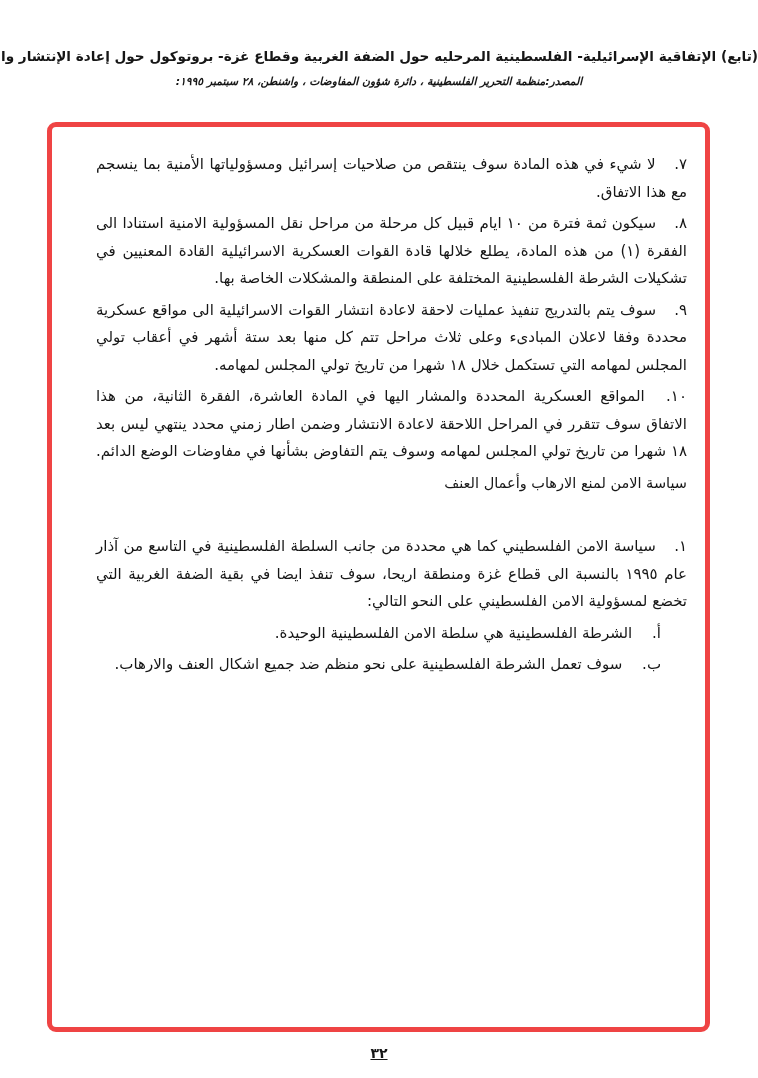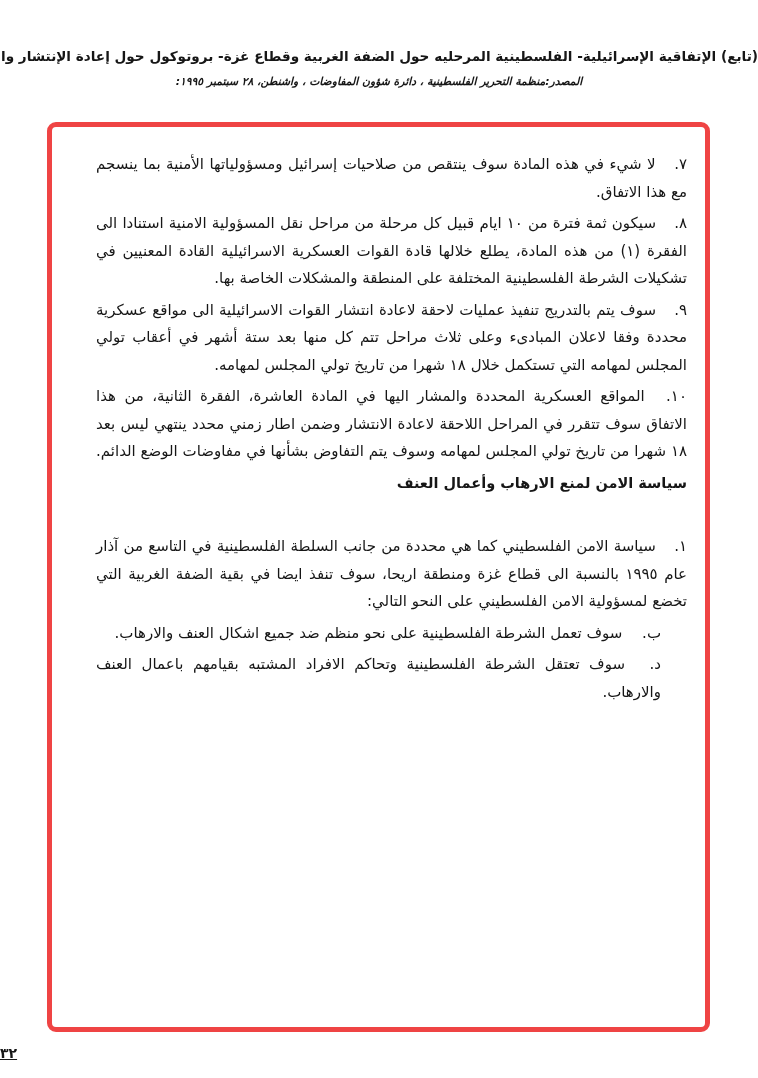--- a/index.html
+++ b/index.html
@@ -34,28 +34,29 @@
     line-height:27.5px;
     text-align:justify;
     overflow:hidden;
   }
 
   .clause   { margin:0 0 4px 0; }
   .num      { margin-left:13px; white-space:nowrap; }
   .subhead  { margin:0 0 4px 0; }
 
   .art-head { font-size:16px; font-weight:bold; margin:54px 0 5px 0; }
-  .art-sub  { font-size:14.5px; font-weight:bold; margin:0 0 36px 0; }
+  .art-sub  { font-size:14.5px; font-weight:normal; margin:0 0 36px 0; }
 
   .subclause { margin:0 26px 4px 0; }
   .letter    { margin-left:15px; white-space:nowrap; }
 
   
   .pageno {
     position:absolute; top:1045px; left:0; right:0;
+    text-align:center;
     font-size:14px; font-weight:bold;
     letter-spacing:6px;
     text-decoration:underline;
   }
 </style>
 </head>
 <body>
 
 <div class="page">
 
@@ -88,31 +89,31 @@
         <span class="txt">المواقع العسكرية المحددة والمشار اليها في المادة العاشرة، الفقرة الثانية، من هذا الاتفاق سوف تتقرر في المراحل اللاحقة لاعادة الانتشار وضمن اطار زمني محدد ينتهي ليس بعد ١٨ شهرا من تاريخ تولي المجلس لمهامه وسوف يتم التفاوض بشأنها في مفاوضات الوضع الدائم.</span>
       </p>
 
       <div class="art-sub">سياسة الامن لمنع الارهاب وأعمال العنف</div>
 
       <p class="clause">
         <span class="num">١.</span>
         <span class="txt">سياسة الامن الفلسطيني كما هي محددة من جانب السلطة الفلسطينية في التاسع من آذار عام ١٩٩٥ بالنسبة الى قطاع غزة ومنطقة اريحا، سوف تنفذ ايضا في بقية الضفة الغربية التي تخضع لمسؤولية الامن الفلسطيني على النحو التالي:</span>
       </p>
 
+      <p class="subclause">
+        <span class="letter">أ.</span>
+        <span class="txt">الشرطة الفلسطينية هي سلطة الامن الفلسطينية الوحيدة.</span>
+      </p>
 
       <p class="subclause">
         <span class="letter">ب.</span>
         <span class="txt">سوف تعمل الشرطة الفلسطينية على نحو منظم ضد جميع اشكال العنف والارهاب.</span>
       </p>
 
 
-      <p class="subclause">
-        <span class="letter">د.</span>
-        <span class="txt">سوف تعتقل الشرطة الفلسطينية وتحاكم الافراد المشتبه بقيامهم باعمال العنف والارهاب.</span>
-      </p>
 
     </div>
   </section>
 
   <footer>
     <div class="pageno">٣٢</div>
   </footer>
 
 </div>
 

